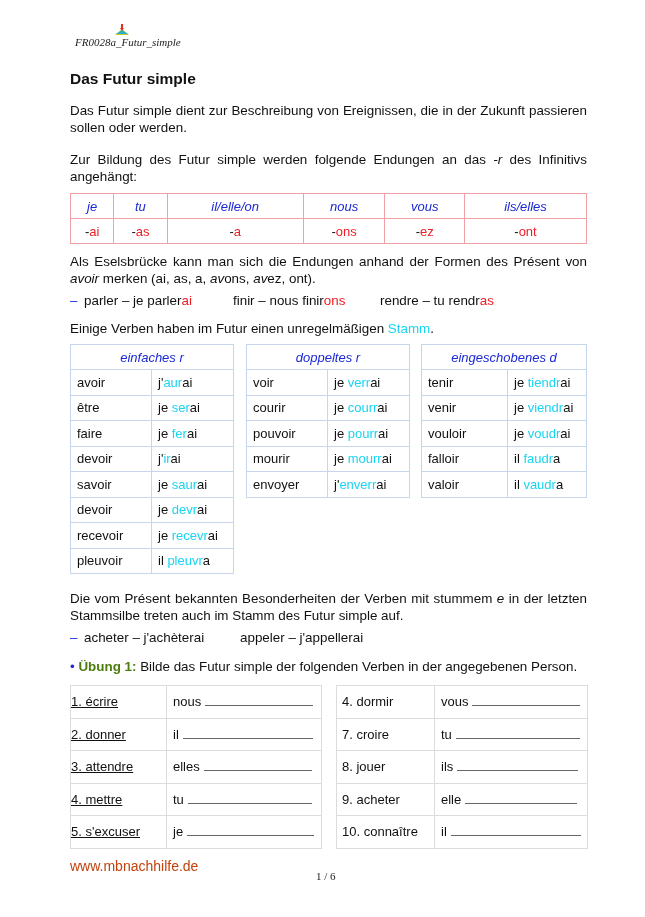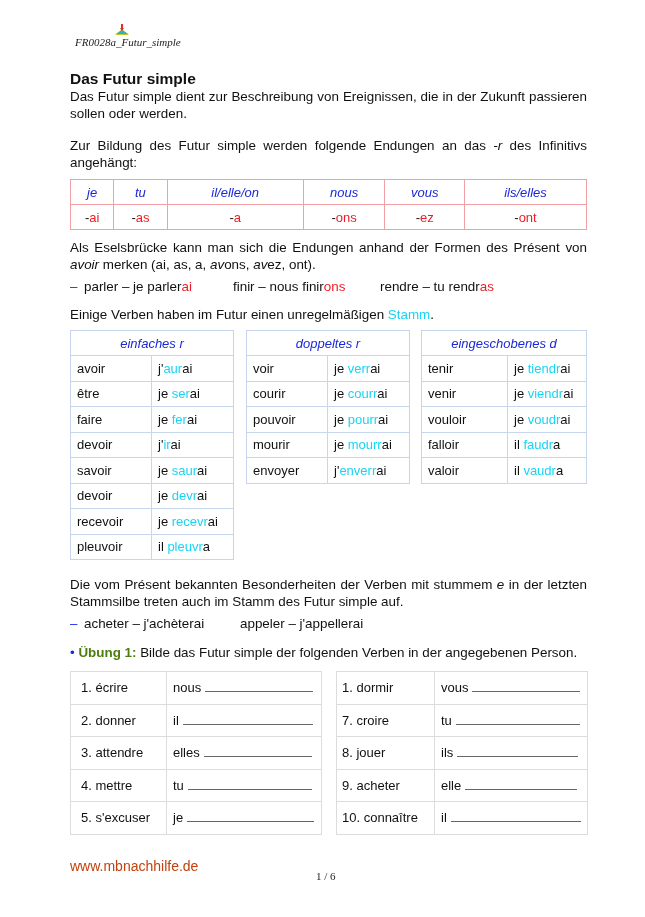--- a/index.html
+++ b/index.html
@@ -4,21 +4,21 @@
   <style>
     * { box-sizing: border-box; margin: 0; padding: 0; }
     html, body { width: 645px; height: 917px; background: #ffffff; overflow: hidden; }
     body { position: relative; font-family: "Liberation Sans", sans-serif; color: #111; font-size: 13.4px; }
 
     .header { position: absolute; left: 75px; top: 24px; display: flex; align-items: center; flex-direction: column; }
     .header .logo { width: 16px; height: 12px; margin-right: 12px; position: relative; }
     .header .title { font-family: "Liberation Serif", serif; font-style: italic; font-size: 11px; color: #222; }
 
     .content { position: absolute; left: 70px; top: 70px; width: 517px; }
-    h1 { font-size: 15.5px; font-weight: bold; }
+    h1 { font-size: 15.5px; font-weight: bold; margin-bottom: 14px; }
     p { line-height: 17px; text-align: justify; }
     .p1 { margin-bottom: 15px; }
     .p2 { margin-bottom: 8px; }
 
     table.endings { width: 517px; border-collapse: collapse; margin-bottom: 9px; }
     table.endings td { border: 1px solid #f2a0a6; text-align: center; height: 25px; font-size: 13px; }
     table.endings .pron { color: #1a28d6; font-style: italic; }
     .red { color: #ee1c24; }
     .cyan { color: #19d4f2; }
 
@@ -44,21 +44,21 @@
 
     .exercise-head { margin-bottom: 9px; height: 18px; line-height: 18px; }
     .exercise-head .bullet { color: #1a28d6; }
     .exercise-head .label { color: #4d7c0f; font-weight: bold; }
 
     .ex-tables { position: relative; height: 165px; }
     table.et { position: absolute; top: 0; border-collapse: collapse; }
     table.et td { border: 1px solid #dcdcdc; height: 32.5px; font-size: 13px; }
     .e1 { left: 0; width: 252px; }
     .e2 { left: 266px; width: 252px; }
-    .e1 td:first-child { width: 96px; padding-left: 10px; }
+    .e1 td:first-child { width: 96px; padding-left: 0; text-decoration: underline; }
     .e2 td:first-child { width: 98px; padding-left: 5px; }
     table.et td:last-child { padding-left: 6px; }
     .blank { display: inline-block; border-bottom: 1px solid #666; height: 12px; vertical-align: baseline; margin-left: 4px; }
 
     .footer-url { position: absolute; left: 70px; top: 858px; font-size: 14px; color: #c2410c; }
     .footer-page { position: absolute; left: 316px; top: 870px; font-family: "Liberation Serif", serif; font-size: 11px; color: #222; }
   </style>
 </head>
 <body>
 
@@ -241,21 +241,21 @@
     </tr>
           <tr>
       <td>5. s'excuser</td>
       <td><span>je</span><span class="blank" style="width:127px"></span></td>
     </tr>
         </tbody>
       </table>
     <table class="et e2">
         <tbody>
           <tr>
-      <td>1. dormir</td>
+      <td>4. dormir</td>
       <td><span>vous</span><span class="blank" style="width:108px"></span></td>
     </tr>
           <tr>
       <td>7. croire</td>
       <td><span>tu</span><span class="blank" style="width:124px"></span></td>
     </tr>
           <tr>
       <td>8. jouer</td>
       <td><span>ils</span><span class="blank" style="width:121px"></span></td>
     </tr>

